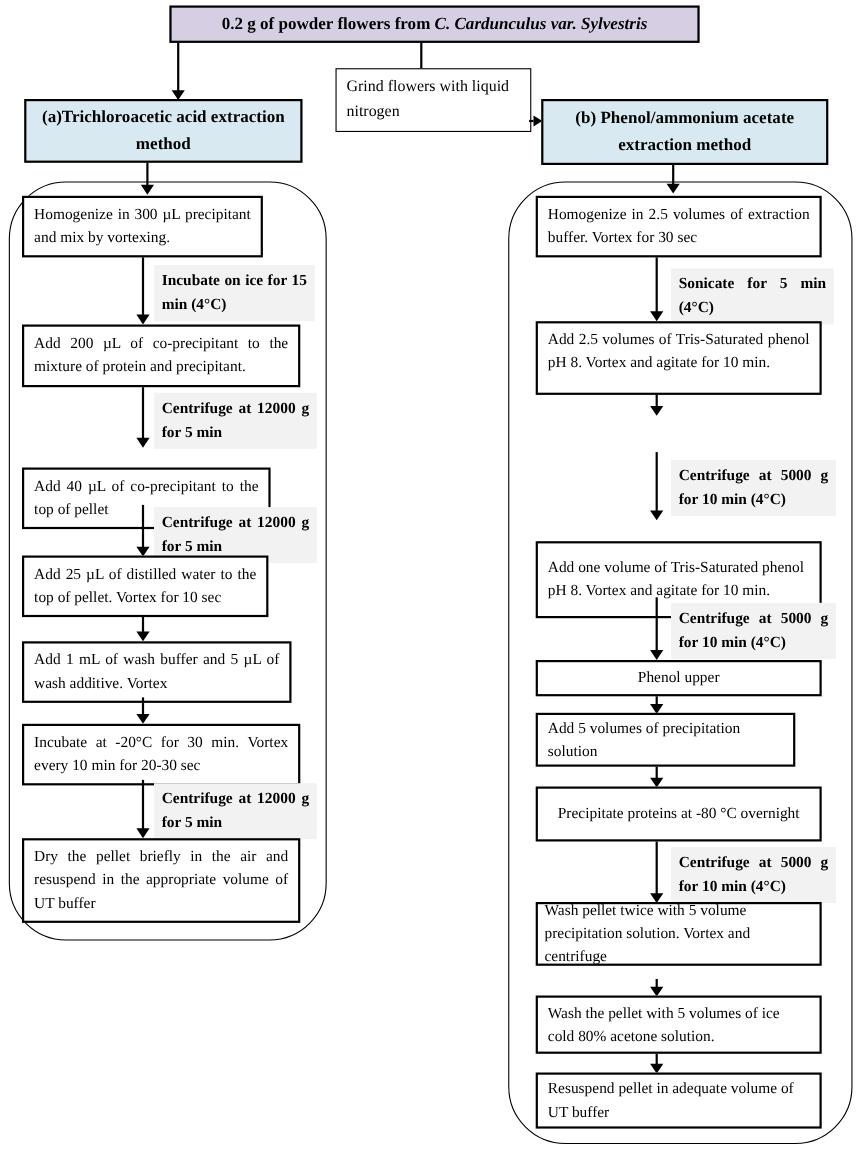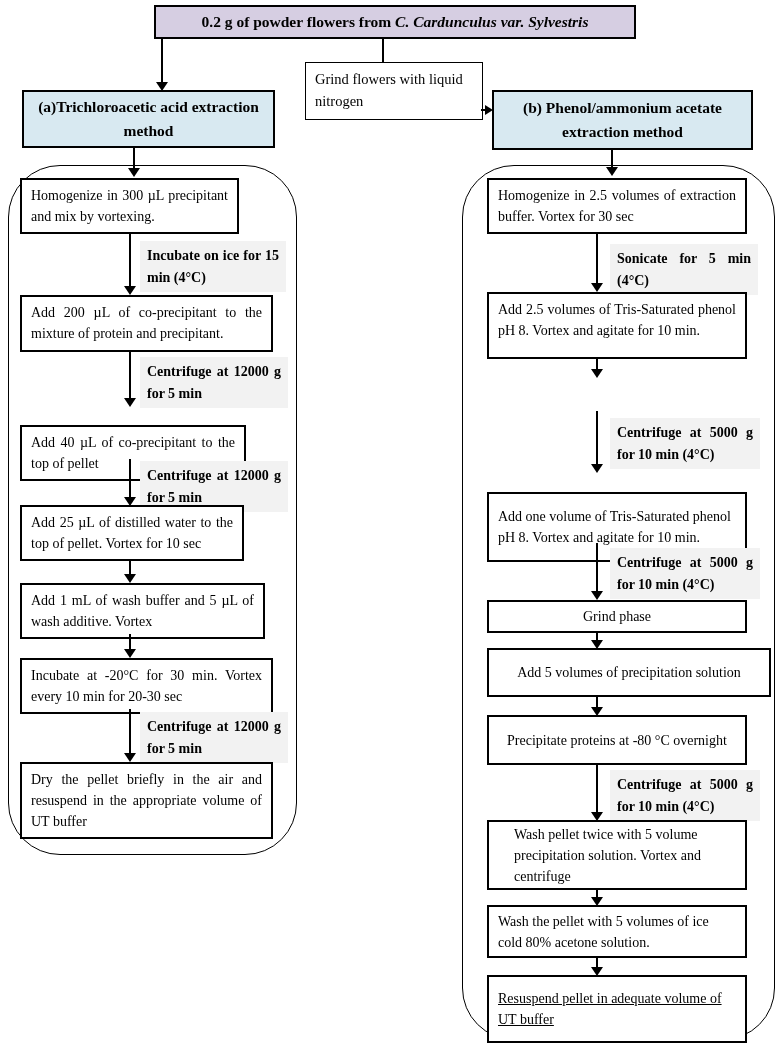--- a/index.html
+++ b/index.html
@@ -114,47 +114,47 @@
   <div class="lbl" style="left:610px; top:418px; width:150px; min-height:50px;"><span>Centrifuge at 5000 g for 10 min (4°C)</span></div>
 
   <div class="box cent" style="left:487px; top:473px; width:260px; height:70px; padding:3px 9px;margin-top:19px;">
       <span>Add one volume of Tris-Saturated phenol pH 8. Vortex and agitate for 10 min.</span>
     </div>
 
   <div class="varrow" style="left:596px; top:543px; height:49px;"></div>
   <div class="lbl" style="left:610px; top:548px; width:150px; min-height:50px;"><span>Centrifuge at 5000 g for 10 min (4°C)</span></div>
 
   <div class="box cent" style="left:487px; top:600px; width:260px; height:33px;">
-      <span>Grind phase</span>
+      <span>Phenol upper</span>
     </div>
 
   <div class="varrow" style="left:596px; top:633px; height:8px;"></div>
 
-  <div class="box cent" style="left:487px; top:648px; width:284px; height:49px;">
+  <div class="box cent" style="left:487px; top:648px; width:236px; height:49px;">
       <span>Add 5 volumes of precipitation solution</span>
     </div>
 
   <div class="varrow" style="left:596px; top:697px; height:11px;"></div>
 
   <div class="box cent" style="left:487px; top:715px; width:260px; height:50px;">
       <span>Precipitate proteins at -80 °C overnight</span>
     </div>
 
   <div class="varrow" style="left:596px; top:765px; height:48px;"></div>
   <div class="lbl" style="left:610px; top:770px; width:150px; min-height:50px;"><span>Centrifuge at 5000 g for 10 min (4°C)</span></div>
 
-  <div class="box cent" style="left:487px; top:820px; width:260px; height:70px; padding:3px 25px;">
+  <div class="box cent" style="left:487px; top:820px; width:260px; height:58px; padding:3px 6px;">
       <span>Wash pellet twice with 5 volume precipitation solution. Vortex and centrifuge</span>
     </div>
 
   <div class="varrow" style="left:596px; top:890px; height:8px;"></div>
 
   <div class="box cent" style="left:487px; top:905px; width:260px; height:53px;">
       <span>Wash the pellet with 5 volumes of ice cold 80% acetone solution.</span>
     </div>
 
   <div class="varrow" style="left:596px; top:958px; height:10px;"></div>
 
-  <div class="box cent" style="left:487px; top:975px; width:260px; height:68px;text-decoration:underline;">
+  <div class="box cent" style="left:487px; top:975px; width:260px; height:51px;">
       <span>Resuspend pellet in adequate volume of UT buffer</span>
     </div>
 
 </div>
 
 </body></html>

